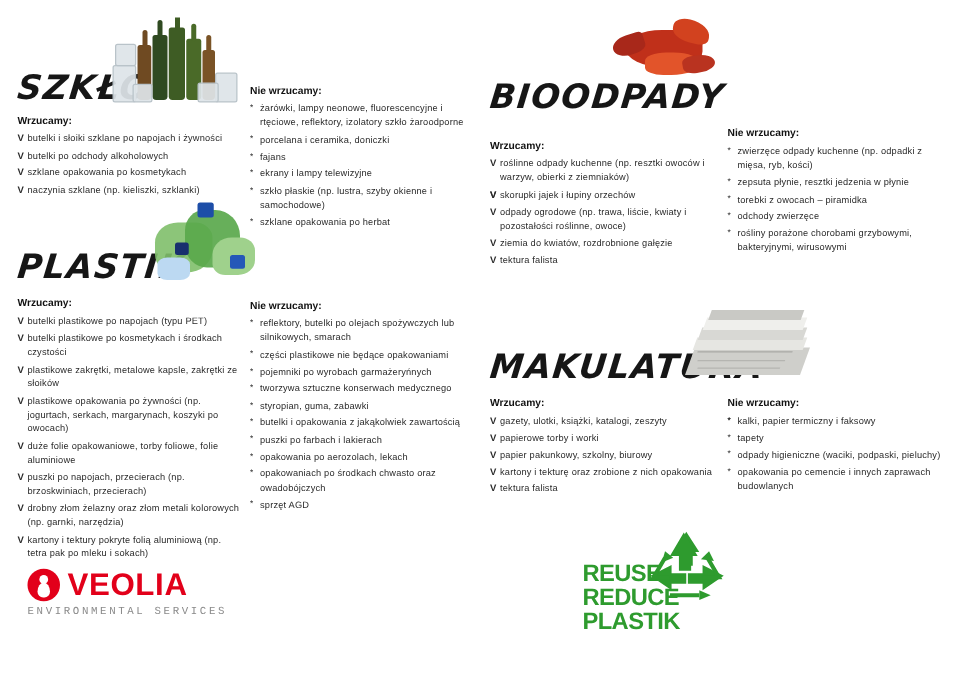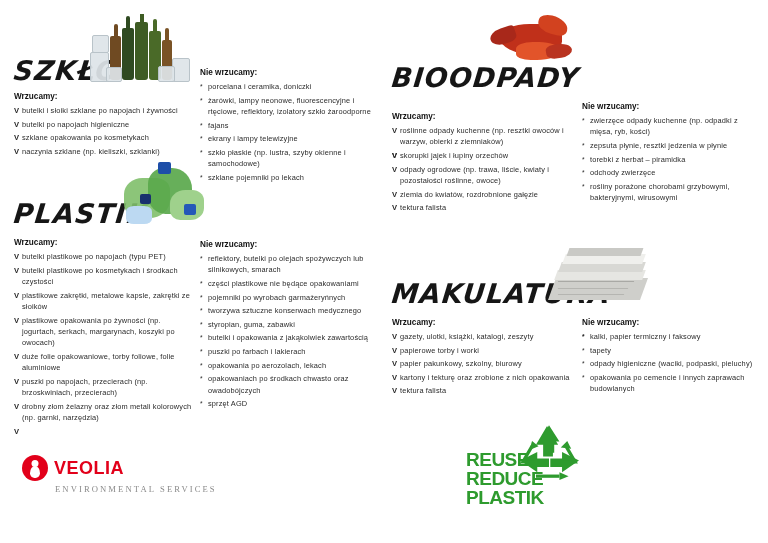--- a/index.html
+++ b/index.html
@@ -72,24 +72,24 @@
   .ph-paper{left:548px;top:248px;width:100px;height:62px;}
 
   
   .veolia{position:absolute;left:22px;top:455px;}
   .veolia-row{display:flex;align-items:center;}
   .veolia-mark{width:26px;height:26px;border-radius:50%;background:#E2001A;position:relative;margin-right:6px;}
   .veolia-mark:before{content:"";position:absolute;left:50%;top:5px;transform:translateX(-50%);
       width:7px;height:7px;border-radius:50%;background:#fff;}
   .veolia-mark:after{content:"";position:absolute;left:50%;top:11px;transform:translateX(-50%);
       width:10px;height:12px;background:#fff;border-radius:50% 50% 45% 45%/60% 60% 40% 40%;}
-  .veolia-word{font-family:"Liberation Sans", sans-serif;font-weight:bold;font-size:18px;
+  .veolia-word{font-family:"Liberation Sans", sans-serif;font-weight:bold;font-size:25px;
       color:#E2001A;letter-spacing:.5px;line-height:25px;}
-  .veolia-tag{font-family:Liberation Serif, serif;font-size:8.6px;color:#8a8a8a;
-      letter-spacing:2.1px;margin-left:33px;margin-top:3px;}
+  .veolia-tag{font-family:Liberation Mono, monospace;font-size:8.6px;color:#8a8a8a;
+      letter-spacing:2.1px;margin-top:3px;}
 
   
   .rrr{position:absolute;left:466px;top:424px;width:120px;height:90px;}
   .rrr-words{position:absolute;left:0;top:26px;font-family:"Liberation Sans", sans-serif;
      font-weight:bold;font-size:19px;line-height:19px;color:#2E9B2E;letter-spacing:-.5px;}
   .rrr-words div{height:19px;}
   .rrr-sym{position:absolute;left:50px;top:0;width:66px;height:60px;}
 </style>
 </head>
 <body>
@@ -110,35 +110,35 @@
     <div class="bot" style="left:74px;width:10px;height:40px;background:#7a5326;"></div>
     <div class="jar" style="left:84px;width:16px;height:22px;"></div>
     <div class="jar" style="left:70px;width:15px;height:14px;"></div>
     <div class="jar" style="left:18px;width:14px;height:13px;"></div>
   </div>
 
   <div class="col" style="left:14px;top:92px;width:175px;">
     <div class="col-head">Wrzucamy:</div>
     <ul class="lst yes">
       <li><span class="mk">V</span><span>butelki i słoiki szklane po napojach i żywności</span></li>
-      <li><span class="mk">V</span><span>butelki po napojach higieniczne</span></li>
+      <li><span class="mk">V</span><span>butelki po odchody alkoholowych</span></li>
       <li><span class="mk">V</span><span>szklane opakowania po kosmetykach</span></li>
       <li><span class="mk">V</span><span>naczynia szklane (np. kieliszki, szklanki)</span></li>
     </ul>
   </div>
 
   <div class="col" style="left:200px;top:68px;width:180px;">
     <div class="col-head">Nie wrzucamy:</div>
     <ul class="lst no">
+      <li><span class="mk">*</span><span>żarówki, lampy neonowe, fluorescencyjne i rtęciowe, reflektory, izolatory szkło żaroodporne</span></li>
       <li><span class="mk">*</span><span>porcelana i ceramika, doniczki</span></li>
-      <li><span class="mk">*</span><span>żarówki, lampy neonowe, fluorescencyjne i rtęciowe, reflektory, izolatory szkło żaroodporne</span></li>
       <li><span class="mk">*</span><span>fajans</span></li>
       <li><span class="mk">*</span><span>ekrany i lampy telewizyjne</span></li>
       <li><span class="mk">*</span><span>szkło płaskie (np. lustra, szyby okienne i samochodowe)</span></li>
-      <li><span class="mk">*</span><span>szklane pojemniki po lekach</span></li>
+      <li><span class="mk">*</span><span>szklane opakowania po herbat</span></li>
     </ul>
   </div>
 
   <div class="sec" style="left:14px;top:198px;">
     <div class="sec-title">PLASTIK</div>
   </div>
 
   <div class="photo ph-plastic">
     <div style="position:absolute;left:6px;top:18px;width:46px;height:40px;background:#7fbf6a;border-radius:40% 30% 45% 35%;opacity:.9;"></div>
     <div style="position:absolute;left:30px;top:8px;width:44px;height:46px;background:#5aa84c;border-radius:35% 45% 30% 40%;opacity:.92;"></div>
@@ -152,21 +152,21 @@
   <div class="col" style="left:14px;top:238px;width:178px;">
     <div class="col-head">Wrzucamy:</div>
     <ul class="lst yes">
       <li><span class="mk">V</span><span>butelki plastikowe po napojach (typu PET)</span></li>
       <li><span class="mk">V</span><span>butelki plastikowe po kosmetykach i środkach czystości</span></li>
       <li><span class="mk">V</span><span>plastikowe zakrętki, metalowe kapsle, zakrętki ze słoików</span></li>
       <li><span class="mk">V</span><span>plastikowe opakowania po żywności (np. jogurtach, serkach, margarynach, koszyki po owocach)</span></li>
       <li><span class="mk">V</span><span>duże folie opakowaniowe, torby foliowe, folie aluminiowe</span></li>
       <li><span class="mk">V</span><span>puszki po napojach, przecierach (np. brzoskwiniach, przecierach)</span></li>
       <li><span class="mk">V</span><span>drobny złom żelazny oraz złom metali kolorowych (np. garnki, narzędzia)</span></li>
-      <li><span class="mk">V</span></li>
+      <li><span class="mk">V</span><span>kartony i tektury pokryte folią aluminiową (np. tetra pak po mleku i sokach)</span></li>
     </ul>
   </div>
 
   <div class="col" style="left:200px;top:240px;width:180px;">
     <div class="col-head">Nie wrzucamy:</div>
     <ul class="lst no">
       <li><span class="mk">*</span><span>reflektory, butelki po olejach spożywczych lub silnikowych, smarach</span></li>
       <li><span class="mk">*</span><span>części plastikowe nie będące opakowaniami</span></li>
       <li><span class="mk">*</span><span>pojemniki po wyrobach garmażeryńnych</span></li>
       <li><span class="mk">*</span><span>tworzywa sztuczne konserwach medycznego</span></li>
@@ -201,21 +201,21 @@
       <li><span class="mk">V</span><span>ziemia do kwiatów, rozdrobnione gałęzie</span></li>
       <li><span class="mk">V</span><span>tektura falista</span></li>
     </ul>
   </div>
 
   <div class="col" style="left:582px;top:102px;width:180px;">
     <div class="col-head">Nie wrzucamy:</div>
     <ul class="lst no">
       <li><span class="mk">*</span><span>zwierzęce odpady kuchenne (np. odpadki z mięsa, ryb, kości)</span></li>
       <li><span class="mk">*</span><span>zepsuta płynie, resztki jedzenia w płynie</span></li>
-      <li><span class="mk">*</span><span>torebki z herbat – piramidka</span></li>
+      <li><span class="mk">*</span><span>torebki z owocach – piramidka</span></li>
       <li><span class="mk">*</span><span>odchody zwierzęce</span></li>
       <li><span class="mk">*</span><span>rośliny porażone chorobami grzybowymi, bakteryjnymi, wirusowymi</span></li>
     </ul>
   </div>
 
   <div class="sec" style="left:392px;top:278px;">
     <div class="sec-title">MAKULATURA</div>
   </div>
 
   <div class="photo ph-paper">

